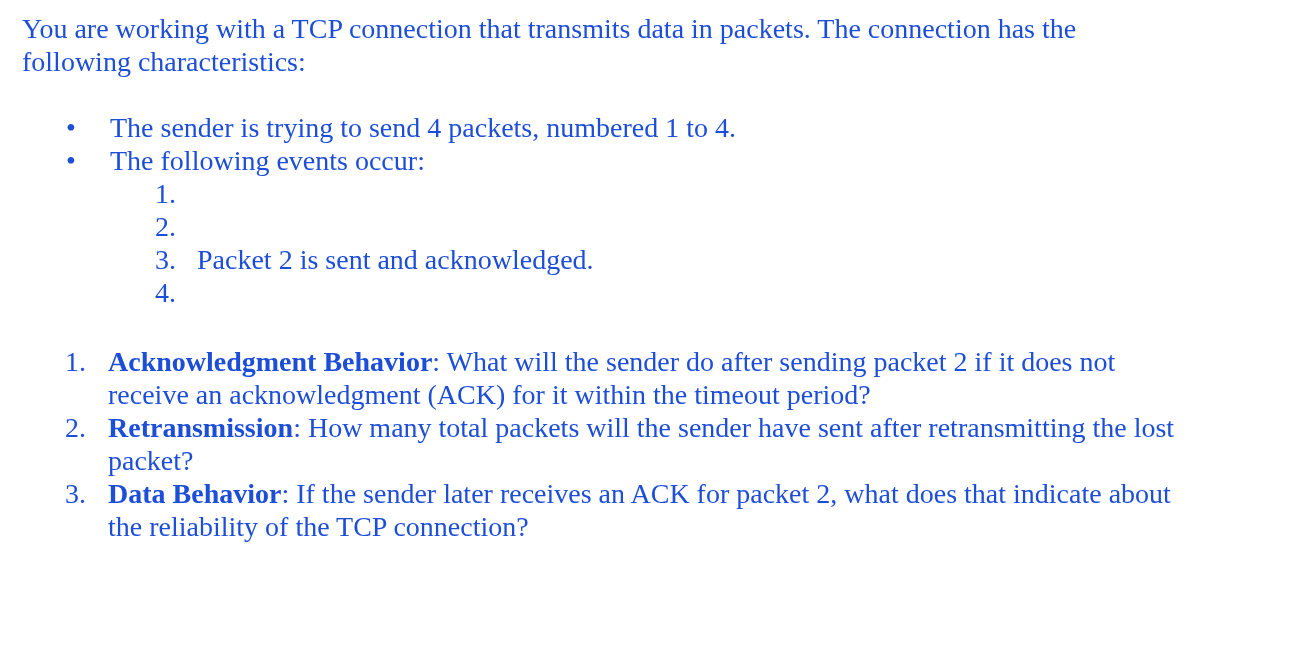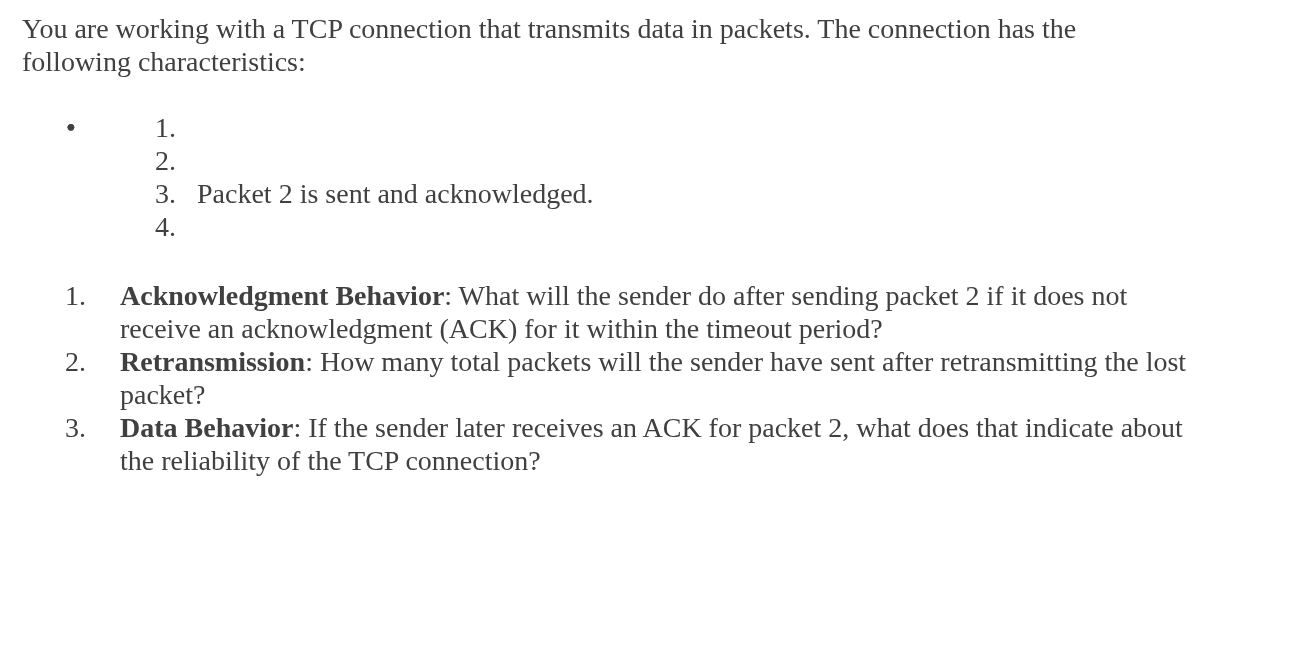--- a/index.html
+++ b/index.html
@@ -8,21 +8,21 @@
     background: #ffffff;
   }
   .doc {
     width: 1212px;
     height: 666px;
     box-sizing: border-box;
     padding: 12px 24px 0 22px;
     font-family: "Liberation Serif", "DejaVu Serif", serif;
     font-size: 28px;
     line-height: 33px;
-    color: #404040;
+    color: #1d4ed8;
     background: #ffffff;
     overflow: hidden;
   }
   .intro {
     margin: 0 0 33px 0;
   }
   .bullet-list {
     margin: 0;
   }
   .bullet-item {
@@ -53,39 +53,40 @@
   }
   .question-item {
     display: flex;
     margin-left: 43px;
   }
   .q-num {
     flex: 0 0 43px;
   }
   .q-body {
     flex: 1 1 auto;
-    margin-left: 12px;
   }
   .q-term {
     font-weight: bold;
   }
 </style>
 </head>
 <body>
 
 <div class="doc">
 
   <p class="intro">You are working with a TCP connection that transmits data in packets. The connection has the following characteristics:</p>
 
   <div class="bullet-list">
     <div class="bullet-item">
       <span class="bullet-glyph">•</span>
+      <span>The sender is trying to send 4 packets, numbered 1 to 4.</span>
     </div>
     <div class="bullet-item">
       <span class="bullet-glyph">•</span>
+      <span>The following events occur:</span>
     </div>
   </div>
 
   <div class="event-list">
     <div class="event-item">
       <span class="num-col">1.</span>
     </div>
     <div class="event-item">
       <span class="num-col">2.</span>
     </div>

